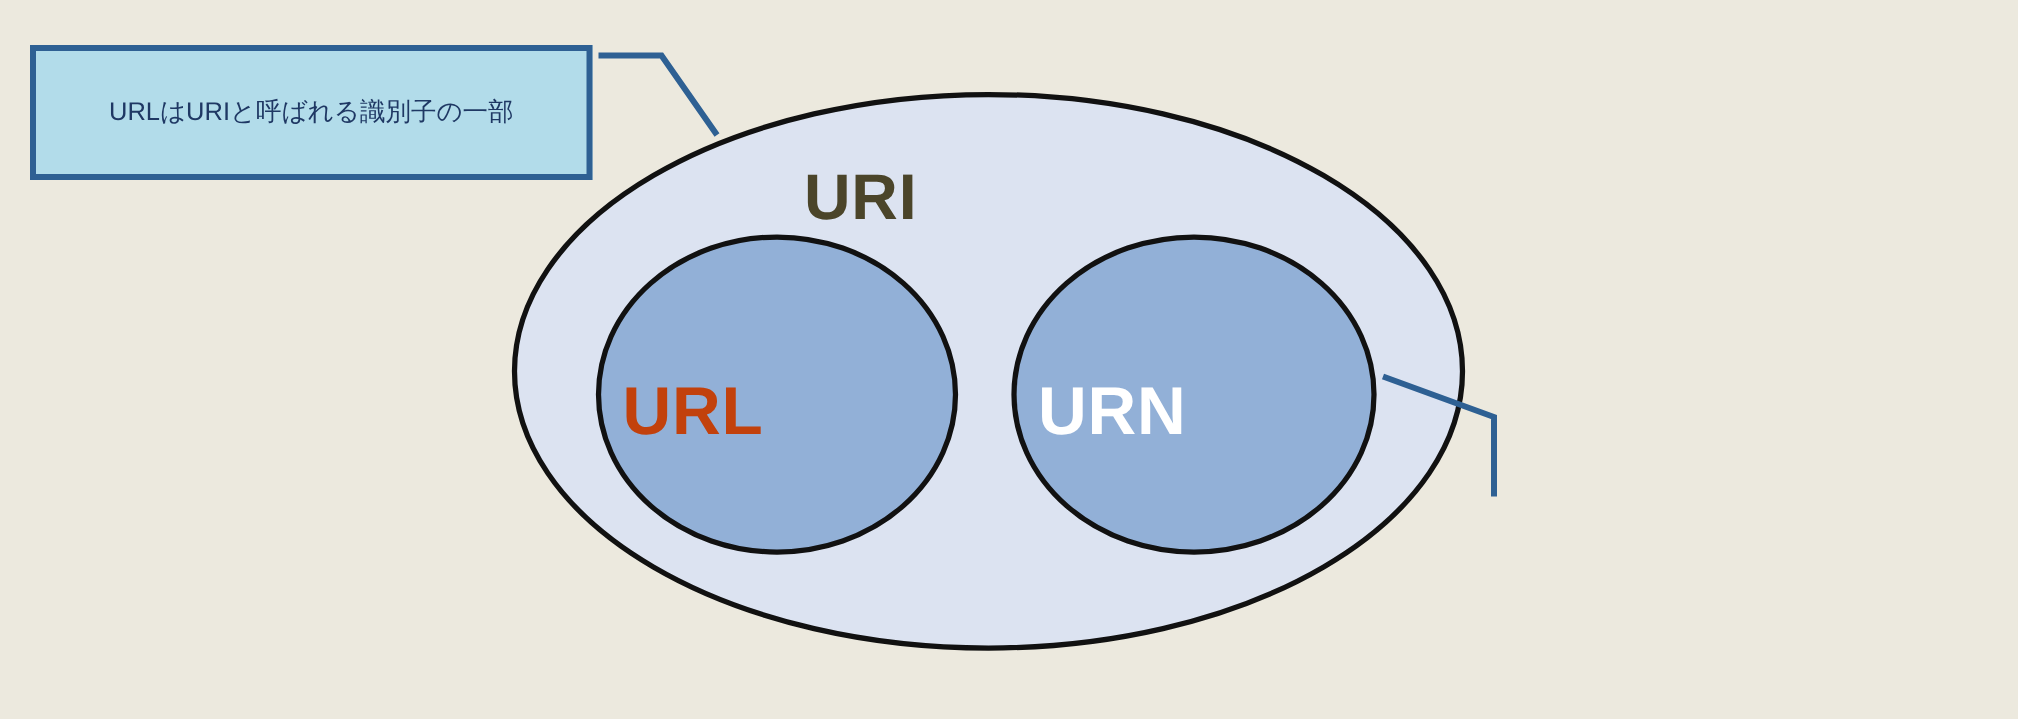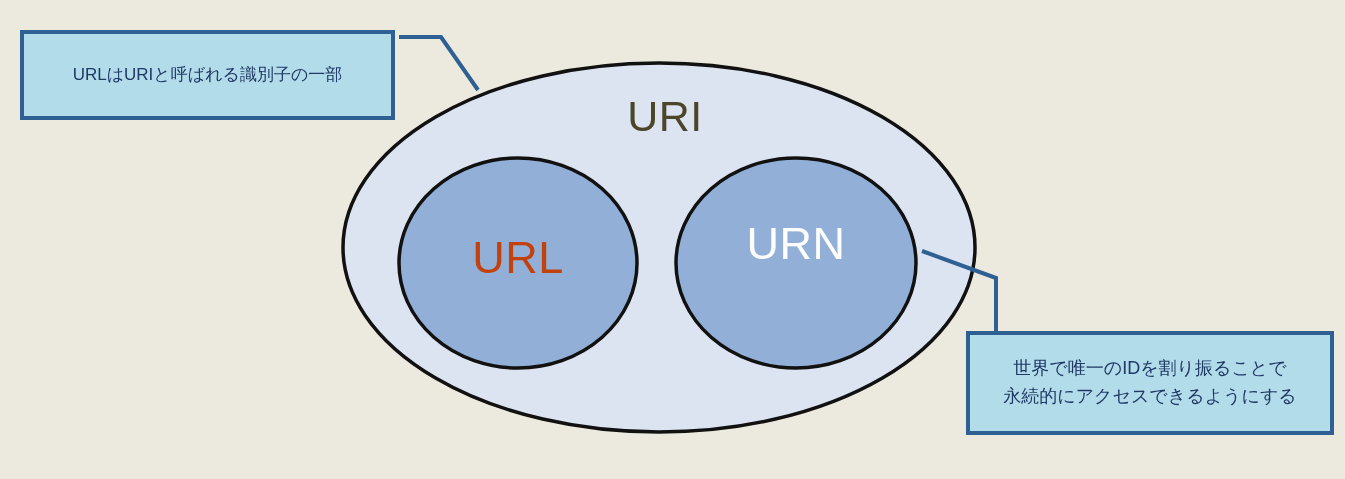--- a/index.html
+++ b/index.html
@@ -29,23 +29,23 @@
     left: 0;
     top: 0;
     width: 1345px;
     height: 479px;
     display: block;
   }
 
   
   .shape-label {
     position: absolute;
-    margin: 0;
-    text-align: center;
-    font-weight: normal;
+    margin: 16px;
+    text-align: left;
+    font-weight: bold;
     white-space: nowrap;
     pointer-events: none;
     user-select: none;
   }
   #uri-label {
     left: 520px;
     top: 92px;
     width: 290px;
     font-size: 43px;
     letter-spacing: 0.5px;
@@ -54,21 +54,21 @@
   #url-label {
     left: 399px;
     top: 232px;
     width: 238px;
     font-size: 45px;
     letter-spacing: 0.5px;
     color: #c2410c;
   }
   #urn-label {
     left: 676px;
-    top: 218px;
+    top: 232px;
     width: 240px;
     font-size: 45px;
     letter-spacing: 0.5px;
     color: #ffffff;
   }
 
   
   .callout-box {
     position: absolute;
     box-sizing: border-box;
@@ -124,18 +124,14 @@
   <div class="shape-label" id="uri-label">URI</div>
 
   <div class="shape-label" id="url-label">URL</div>
 
   <div class="shape-label" id="urn-label">URN</div>
 
   <div class="callout-box" id="callout-left">
     <span class="callout-text">URLはURIと呼ばれる識別子の一部</span>
   </div>
 
-  <div class="callout-box" id="callout-right">
-    <span class="callout-text">世界で唯一のIDを割り振ることで
-永続的にアクセスできるようにする</span>
-  </div>
 
 </div>
 
 </body></html>

